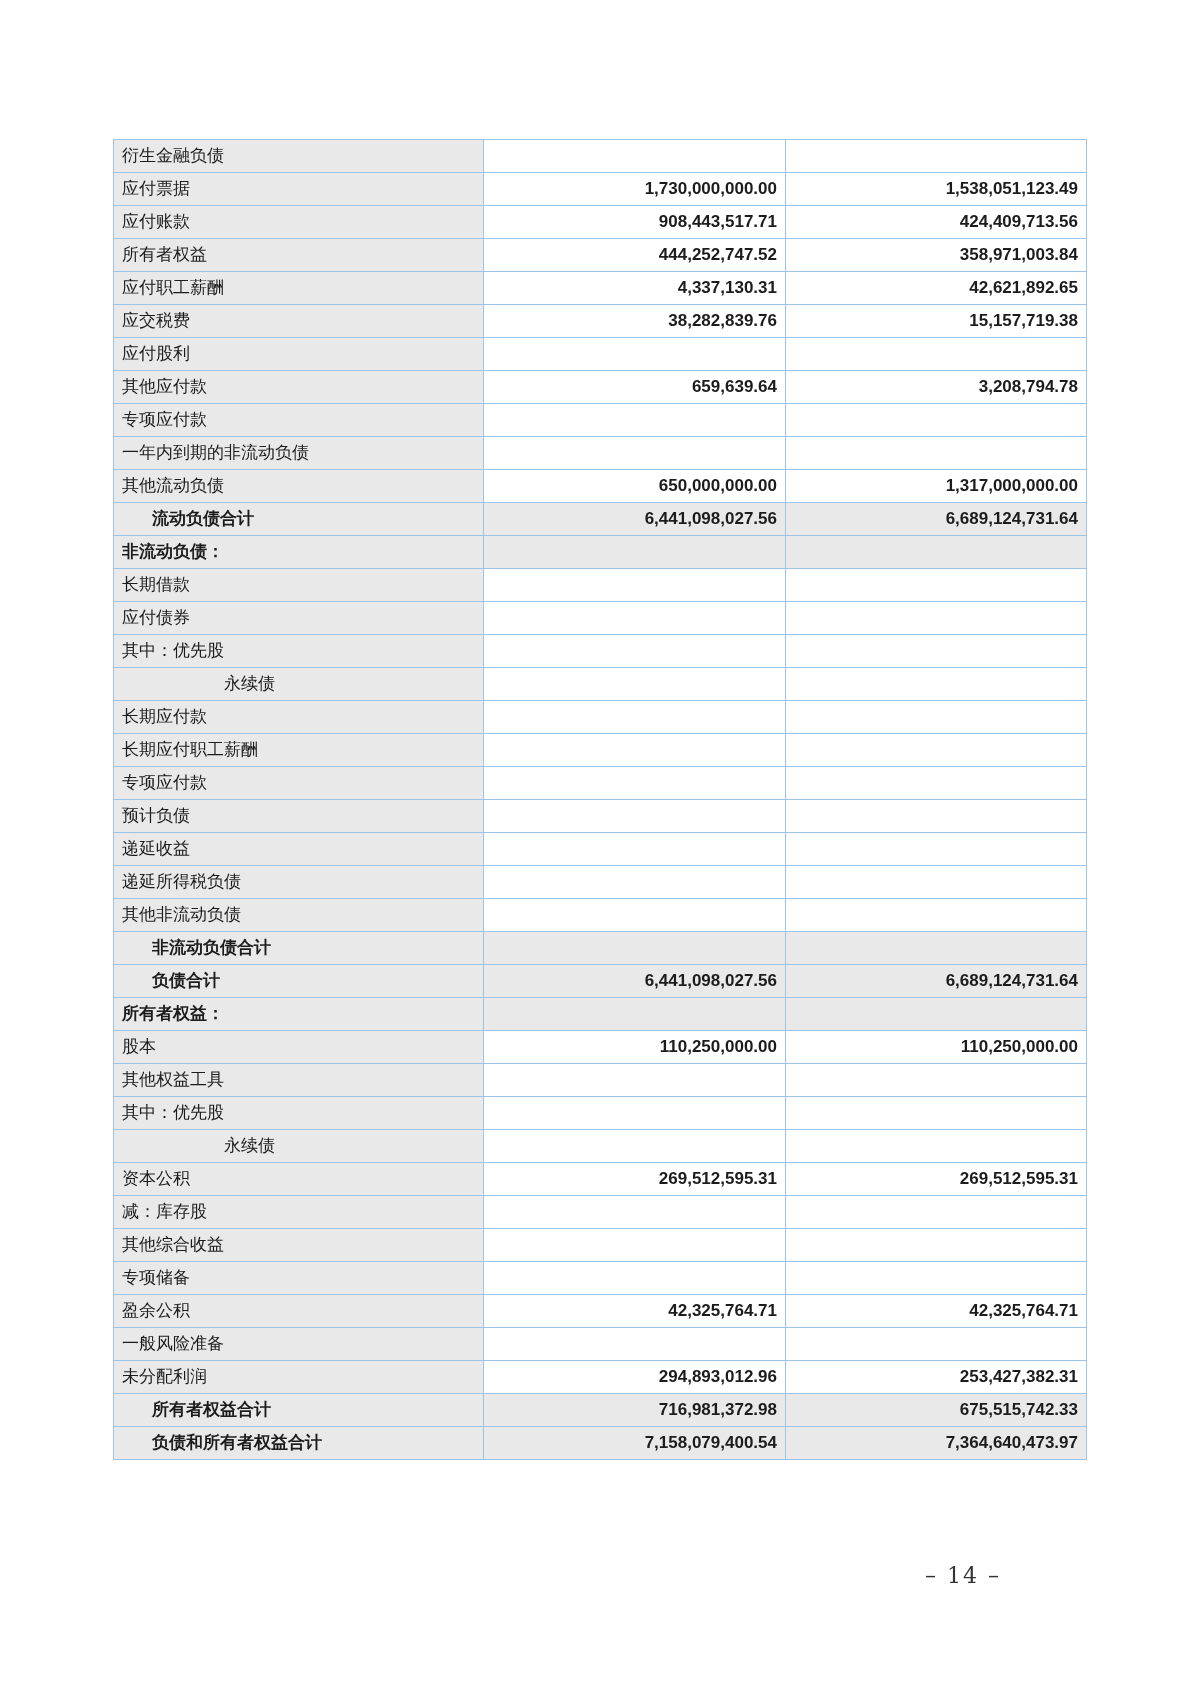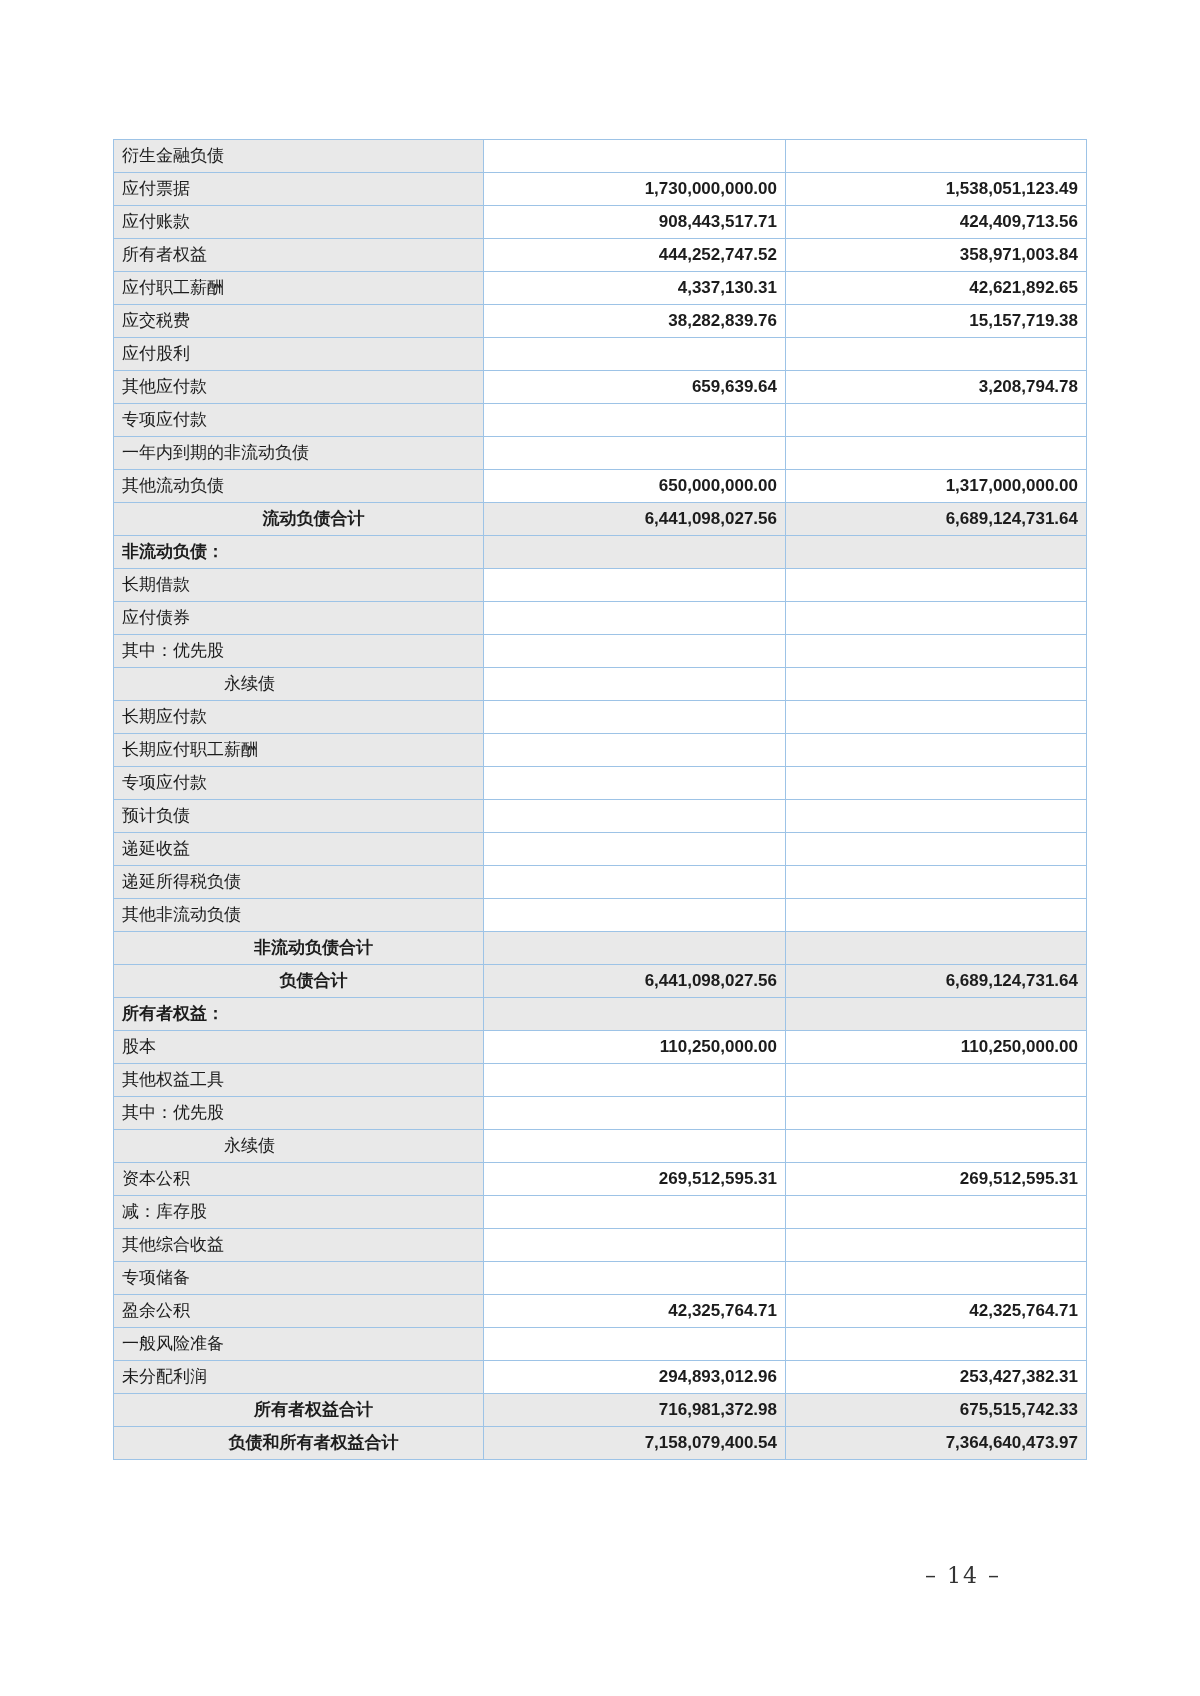--- a/index.html
+++ b/index.html
@@ -49,21 +49,20 @@
     text-align: right;
     font-family: "Liberation Sans", sans-serif;
     font-size: 16px;
     font-weight: 600;
     padding-right: 7px;
   }
   tr.row-indent td.label { padding-left: 110px; }
   tr.row-total td,
   tr.row-section td { background: #e9e9e9; }
   tr.row-total td.label {
-    text-align: center;
     font-weight: 700;
     padding-left: 38px;
   }
   tr.row-total td.num { font-weight: 700; }
   tr.row-section td.label { font-weight: 700; }
   .page-number {
     position: absolute;
     left: 925px;
     top: 1563px;
     width: 120px;

